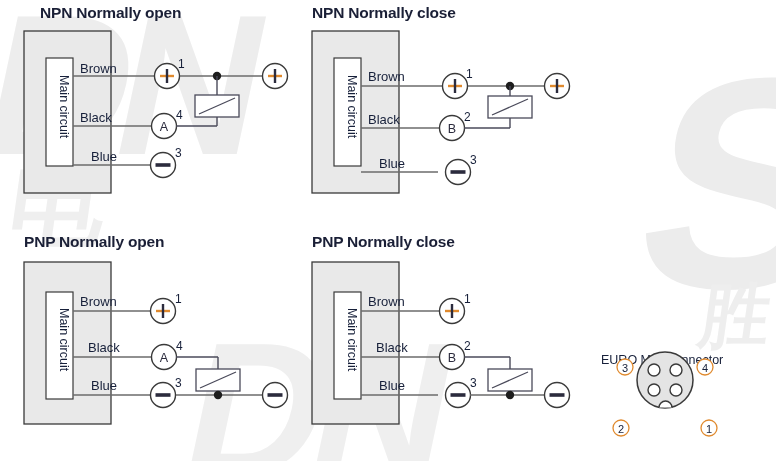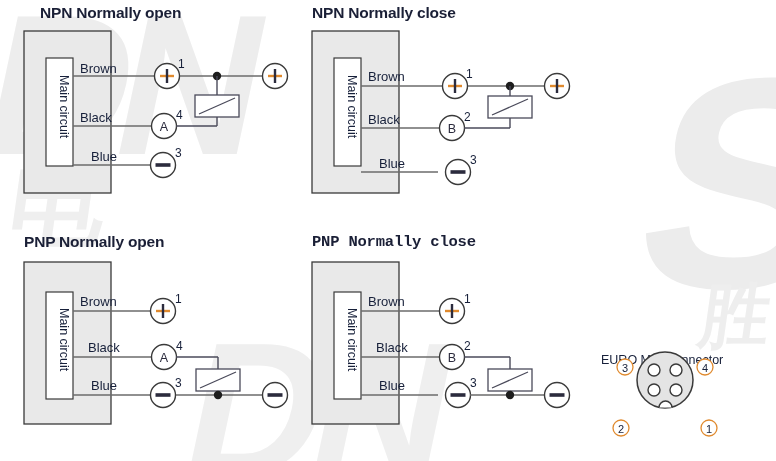--- a/index.html
+++ b/index.html
@@ -34,21 +34,21 @@
 
   <div class="wm wm-dn">DN</div>
   <div class="wm wm-cn1">电</div>
   <div class="wm wm-dn2">DN</div>
   <div class="wm wm-s">S</div>
   <div class="wm wm-cn2">胜</div>
 
   <div class="ttl" style="left:40px;top:4px;">NPN Normally open</div>
   <div class="ttl" style="left:24px;top:233px;">PNP Normally open</div>
   <div class="ttl" style="left:312px;top:4px;">NPN Normally close</div>
-  <div class="ttl" style="left:312px;top:233px;font-family:Liberation Mono, monospace;">PNP Normally close</div>
+  <div class="ttl" style="left:312px;top:233px;">PNP Normally close</div>
 
   <div class="conn-label" style="left:601px;top:353px;">EURO M12 connector</div>
 
   <svg class="diagram" viewBox="0 0 776 461" xmlns="http://www.w3.org/2000/svg">
     <defs>
       <g id="plus-sym">
         <circle r="12.5" fill="#ffffff" stroke="#3a3a3a" stroke-width="1.4"></circle>
         <line x1="-7" y1="0" x2="7" y2="0" stroke="#e08a2e" stroke-width="2.4"></line>
         <line x1="0" y1="-7" x2="0" y2="7" stroke="#2b2b3d" stroke-width="2.4"></line>
       </g>

